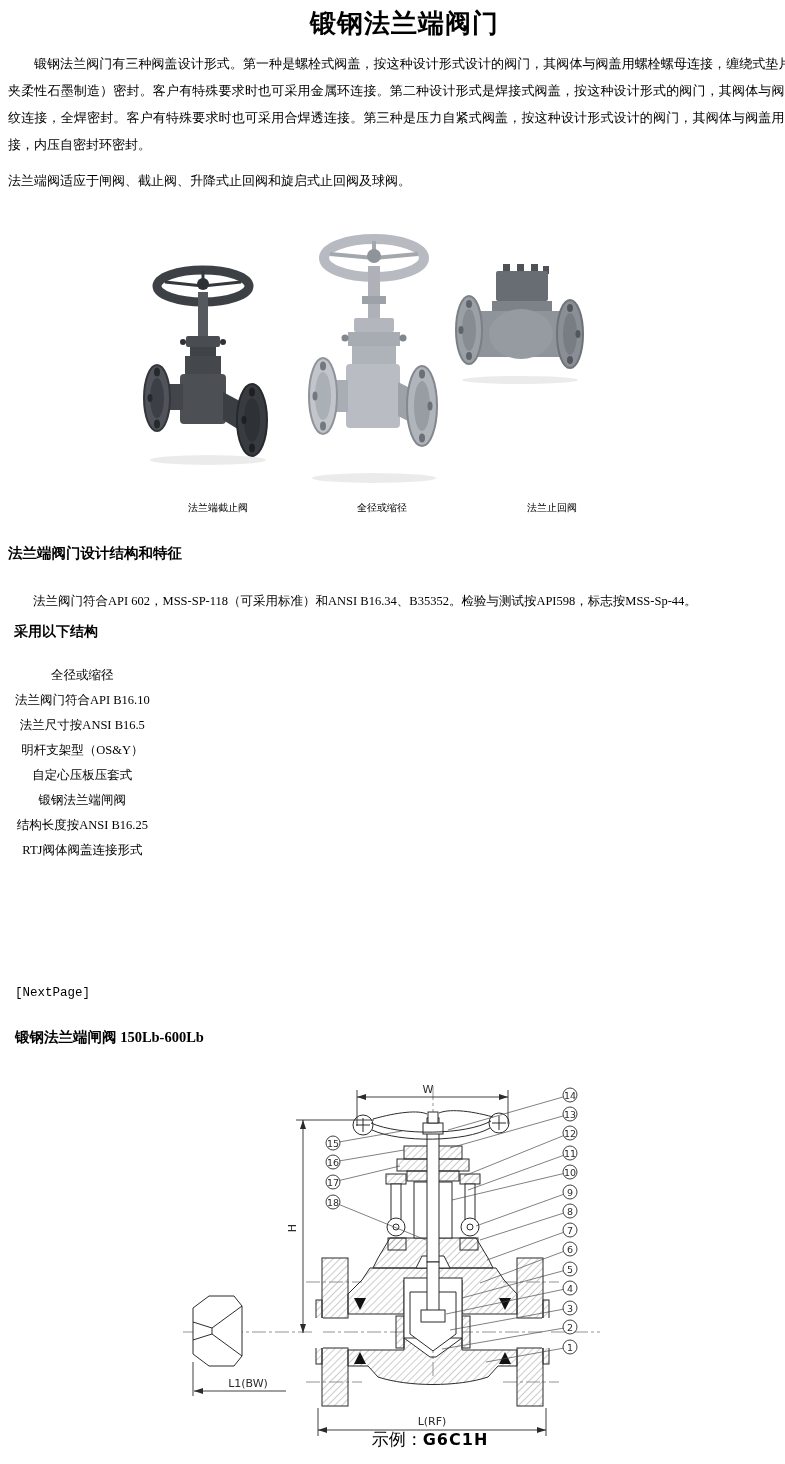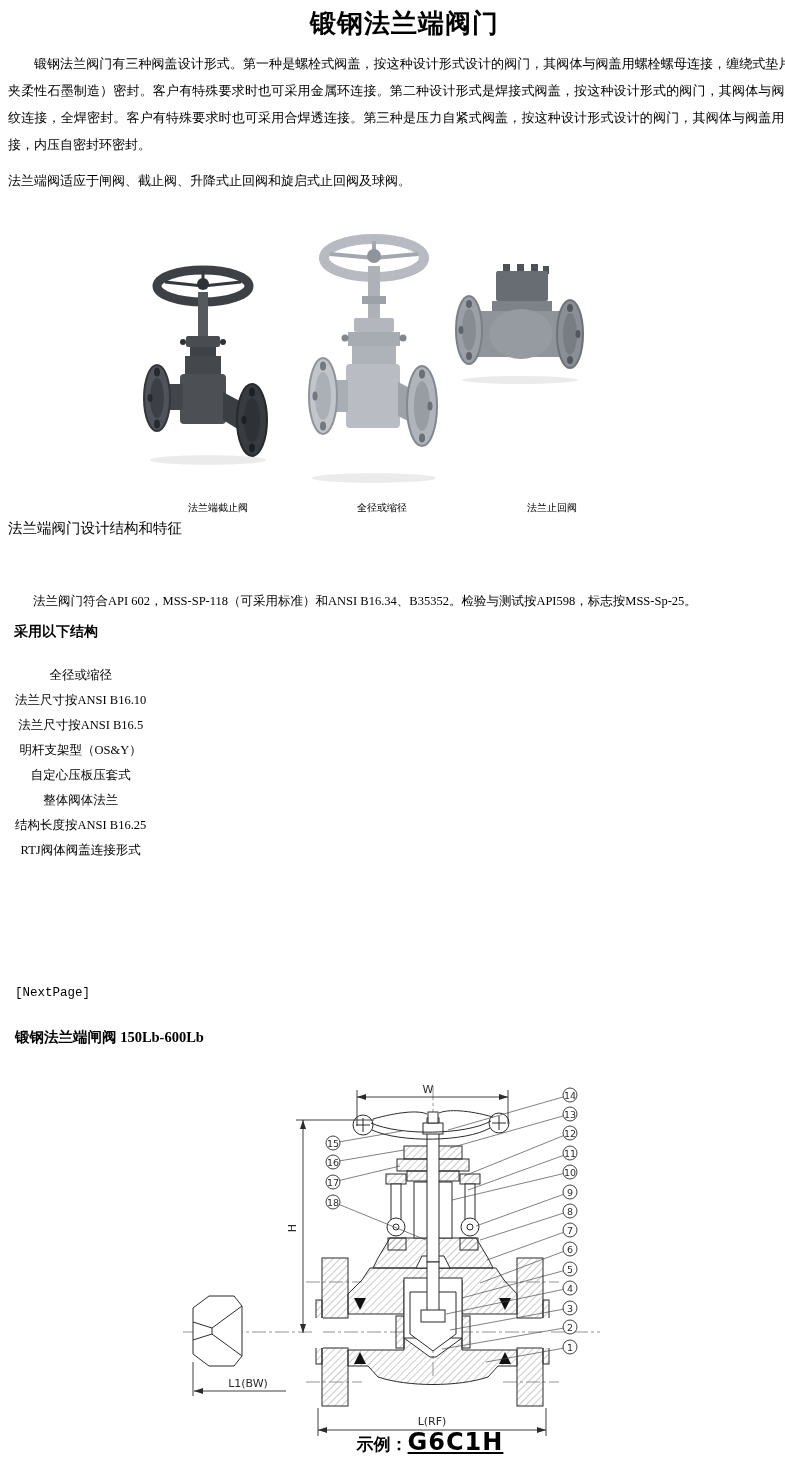--- a/index.html
+++ b/index.html
@@ -7,37 +7,37 @@
     width:785px;height:1464px;position:relative;overflow:hidden;background:#fff;
     font-family:"Liberation Serif","DejaVu Serif",serif;color:#000;
   }
   h1.title{position:absolute;top:6px;left:12px;width:785px;margin:0;
     text-align:center;font-size:26px;font-weight:bold;letter-spacing:1px;}
   .intro{position:absolute;top:50px;left:8px;width:816px;margin:0;
     font-size:13px;line-height:27px;text-indent:2em;text-align:justify;}
   .applies{position:absolute;top:172px;left:8px;margin:0;font-size:13px;text-align:center;}
   .photo{position:absolute;}
   .caption{position:absolute;top:501px;transform:translateX(-50%);font-size:10px;white-space:nowrap;}
-  h2.design-heading{position:absolute;top:519px;left:8px;margin:0;font-size:14.5px;font-weight:normal;}
+  h2.design-heading{position:absolute;top:544px;left:8px;margin:0;font-size:14.5px;font-weight:bold;}
   .standards{position:absolute;top:593px;left:8px;width:772px;margin:0;font-size:12.5px;text-indent:2em;}
   h3.subheading{position:absolute;top:623px;left:14px;margin:0;font-size:14px;font-weight:bold;}
   .features{position:absolute;top:663px;left:15px;margin:0;padding:0;list-style:none;font-size:12.5px;}
   .features li{height:25px;line-height:25px;white-space:nowrap;text-align:center;}
   .nextpage{position:absolute;top:986px;left:15px;margin:0;
     font-family:"Liberation Mono","DejaVu Sans Mono",monospace;font-size:12.5px;text-align:right;}
   h3.drawing-heading{position:absolute;top:1028px;left:15px;margin:0;font-size:14.5px;font-weight:bold;}
   #valve-diagram{position:absolute;top:1080px;left:0;}
   #valve-diagram text{font-family:"DejaVu Sans",sans-serif;fill:#2b2b2b;}
   #valve-diagram .dim-label{font-size:11px;text-anchor:middle;}
   #callout-marks text{font-size:9.5px;text-anchor:middle;}
   #callout-marks circle{fill:#fff;stroke:#2b2b2b;stroke-width:0.9;}
   #callout-lines line{stroke:#4a4a4a;stroke-width:0.7;}
   .example{position:absolute;top:1428px;left:280px;width:300px;text-align:center;white-space:nowrap;}
-  .example .pfx{font-size:17px;font-weight:bold;}
-  .example .code{font-size:24px;font-weight:bold;font-family:"DejaVu Sans",sans-serif;letter-spacing:1px;text-decoration:underline;}
+  .example .pfx{font-size:17px;font-weight:normal;}
+  .example .code{font-size:16px;font-weight:bold;font-family:"DejaVu Sans",sans-serif;letter-spacing:1px;}
 </style>
 </head>
 <body>
 
 <h1 class="title">锻钢法兰端阀门</h1>
 
 <p class="intro">锻钢法兰阀门有三种阀盖设计形式。第一种是螺栓式阀盖，按这种设计形式设计的阀门，其阀体与阀盖用螺栓螺母连接，缠绕式垫片（316夹柔性石墨制造）密封。客户有特殊要求时也可采用金属环连接。第二种设计形式是焊接式阀盖，按这种设计形式的阀门，其阀体与阀盖用螺纹连接，全焊密封。客户有特殊要求时也可采用合焊透连接。第三种是压力自紧式阀盖，按这种设计形式设计的阀门，其阀体与阀盖用螺纹连接，内压自密封环密封。</p>
 
 <p class="applies">法兰端阀适应于闸阀、截止阀、升降式止回阀和旋启式止回阀及球阀。</p>
 
@@ -124,29 +124,29 @@
       <ellipse cx="122" cy="98" rx="3" ry="4" fill="#54585e"></ellipse>
     <ellipse cx="130" cy="72" rx="2.5" ry="4" fill="#54585e"></ellipse>
   </svg>
 </div>
 
 <span class="caption" style="left:218px">法兰端截止阀</span>
 <span class="caption" style="left:382px">全径或缩径</span>
 <span class="caption" style="left:552px">法兰止回阀</span>
 
 <h2 class="design-heading">法兰端阀门设计结构和特征</h2>
-<p class="standards">法兰阀门符合API 602，MSS-SP-118（可采用标准）和ANSI B16.34、B35352。检验与测试按API598，标志按MSS-Sp-25。</p>
+<p class="standards">法兰阀门符合API 602，MSS-SP-118（可采用标准）和ANSI B16.34、B35352。检验与测试按API598，标志按MSS-Sp-44。</p>
 <h3 class="subheading">采用以下结构</h3>
 <ul class="features">
     <li>全径或缩径</li>
-    <li>法兰尺寸按ANSI B16.10</li>
+    <li>法兰阀门符合API B16.10</li>
     <li>法兰尺寸按ANSI B16.5</li>
     <li>明杆支架型（OS&amp;Y）</li>
     <li>自定心压板压套式</li>
-    <li>整体阀体法兰</li>
+    <li>锻钢法兰端闸阀</li>
     <li>结构长度按ANSI B16.25</li>
     <li>RTJ阀体阀盖连接形式</li>
   </ul>
 
 <p class="nextpage">[NextPage]</p>
 <h3 class="drawing-heading">锻钢法兰端闸阀 150Lb-600Lb</h3>
 
 <svg id="valve-diagram" width="785" height="384" viewBox="0 1080 785 384">
   <defs>
     <pattern id="hat" patternUnits="userSpaceOnUse" width="5" height="5" patternTransform="rotate(45)">

